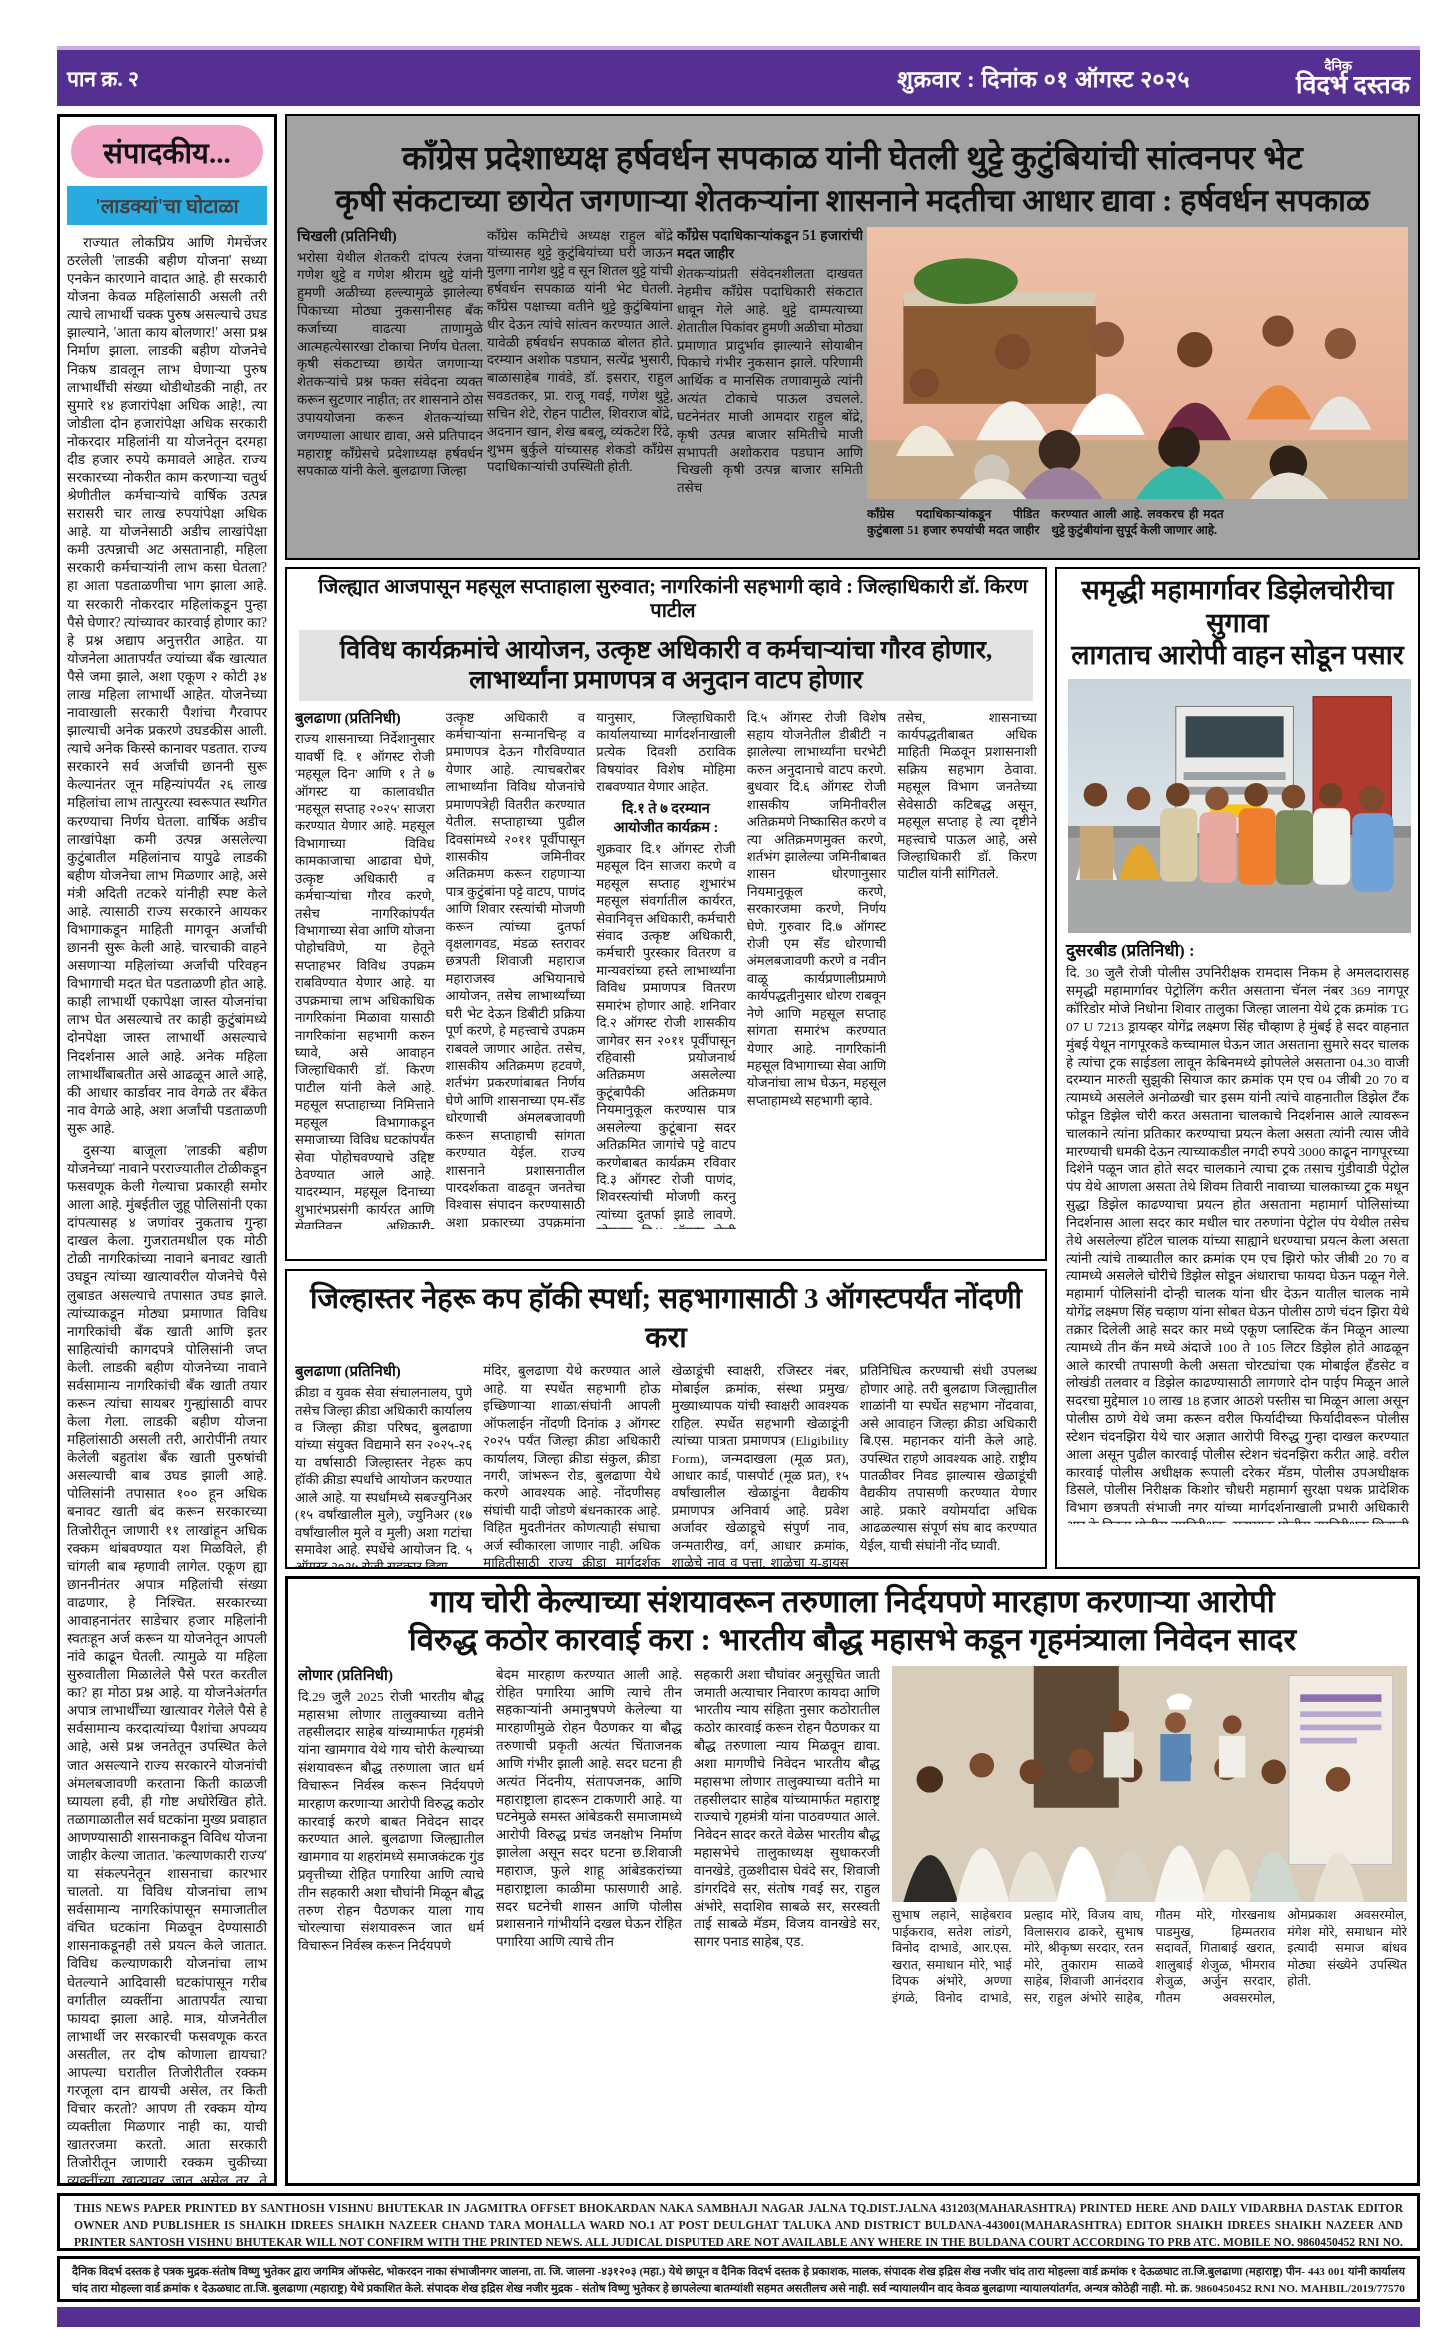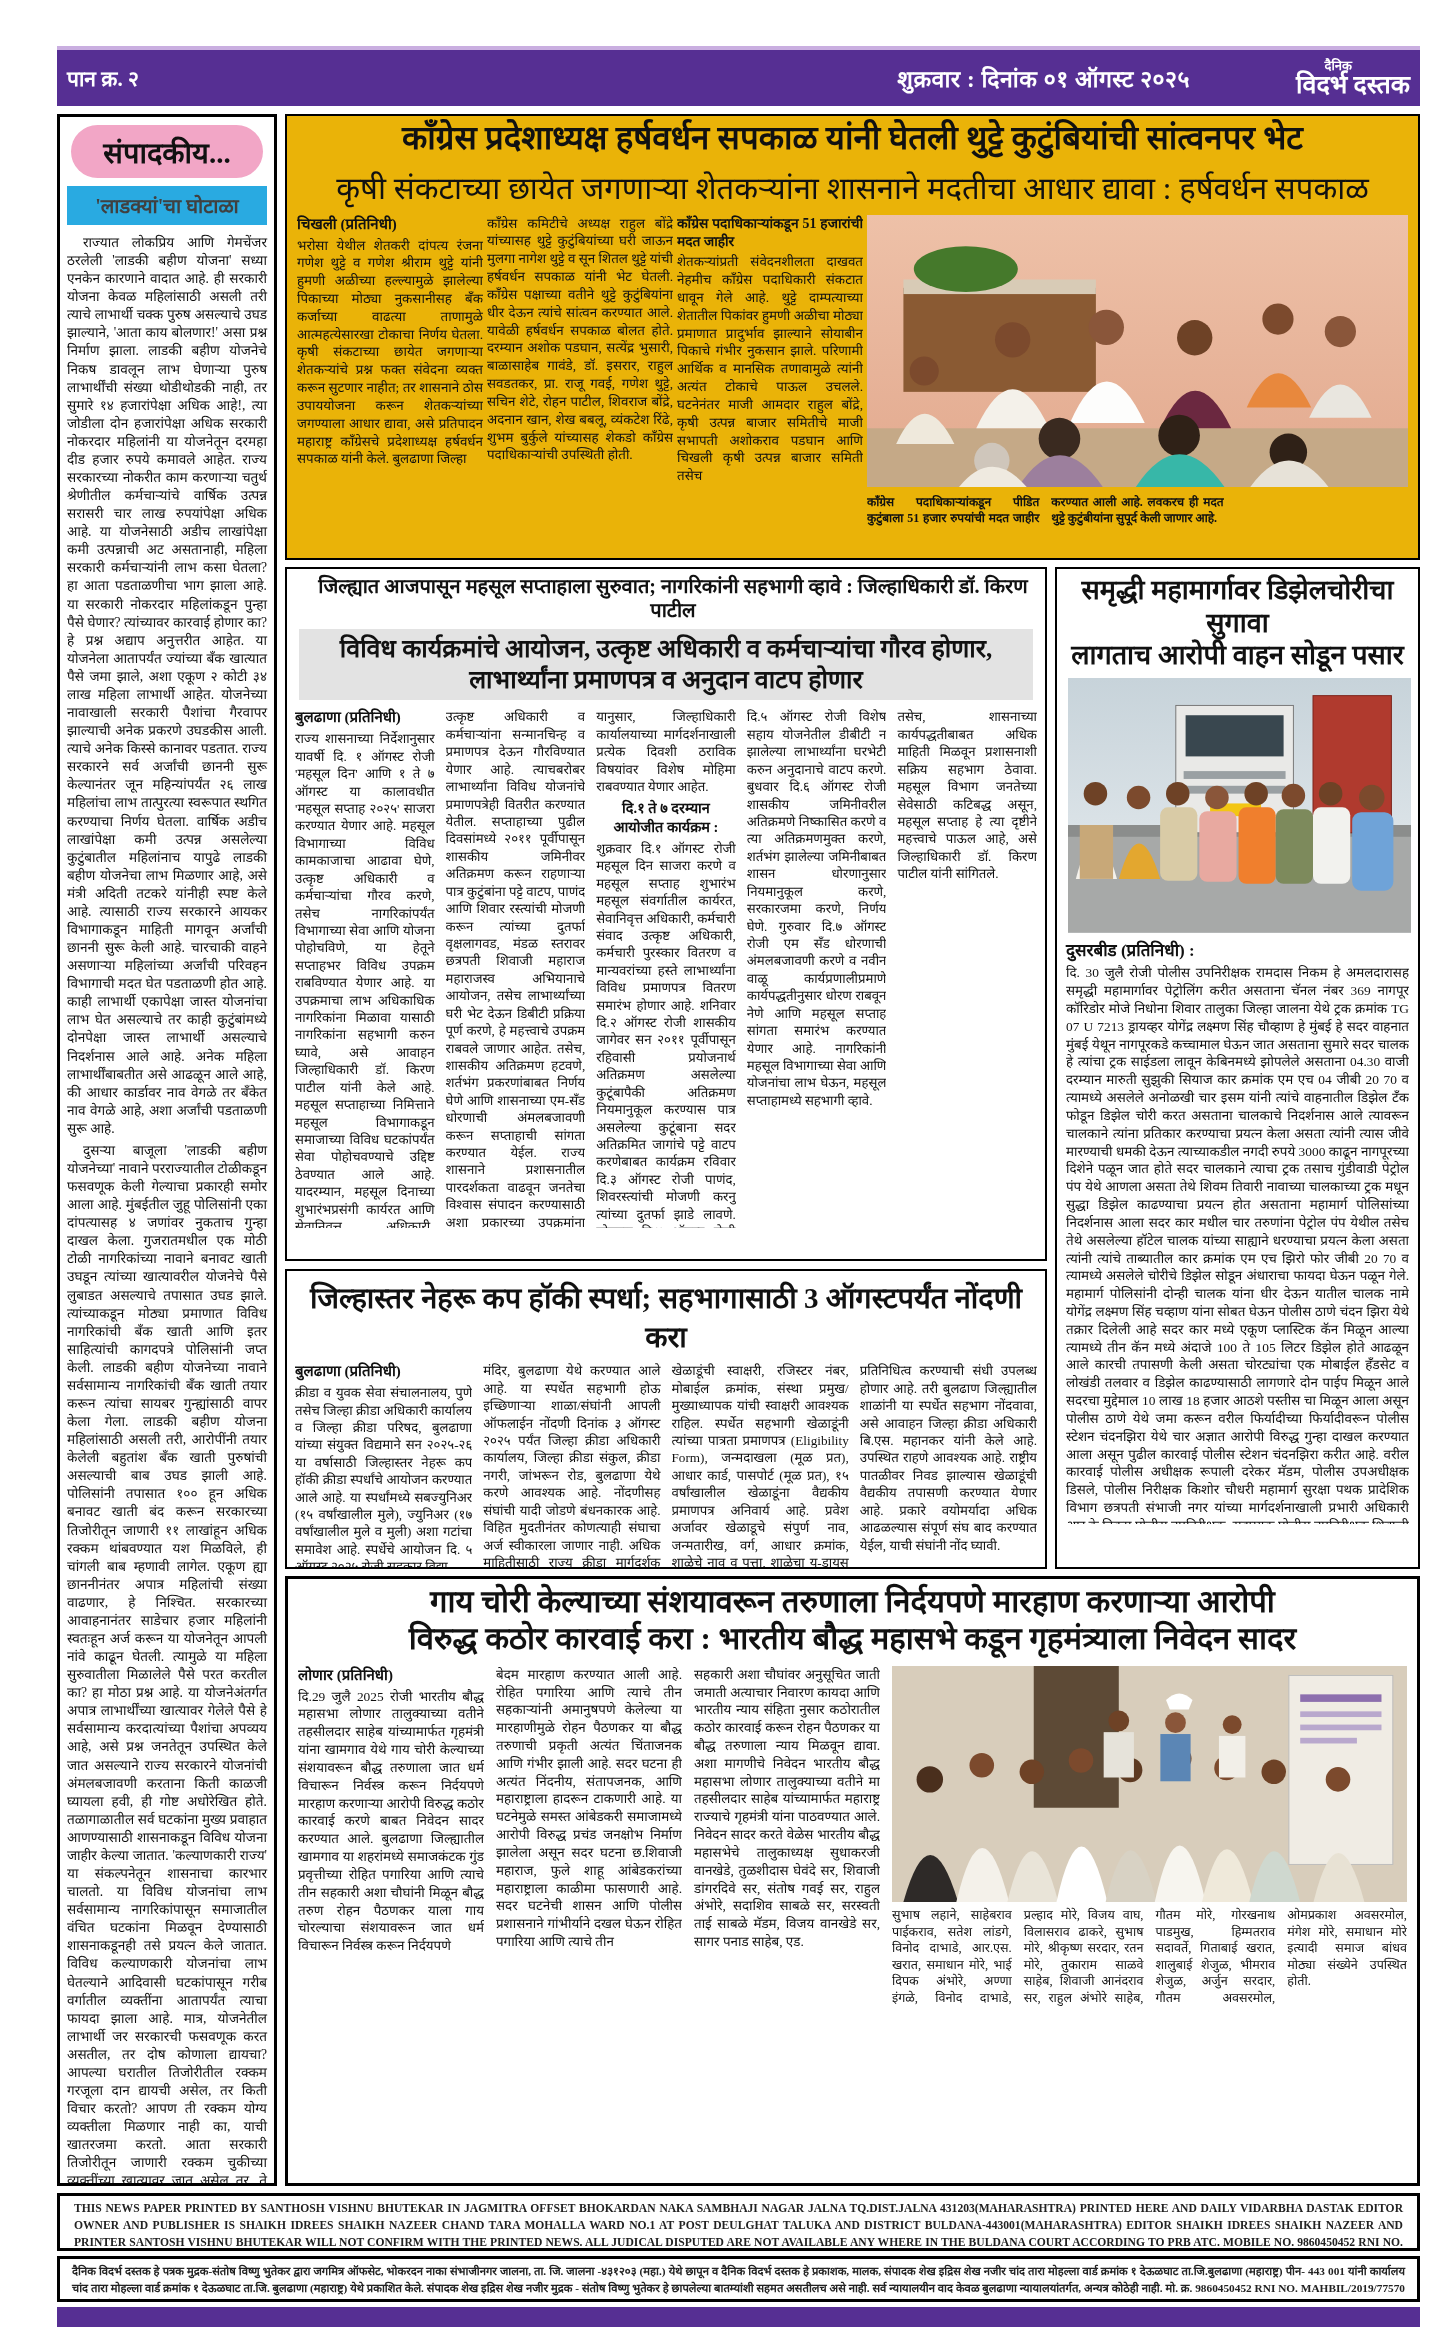--- a/index.html
+++ b/index.html
@@ -34,26 +34,26 @@
   }
   .ed-kicker {
     background:#29aae1; color:#404040; text-align:center; font-weight:bold;
     font-size:20px; padding:6px 2px; margin-bottom:9px;
   }
   .ed-text { font-size:13.6px; line-height:1.33; text-align:justify; }
   .ed-text .p { text-indent:16px; margin-bottom:4px; }
 
   main.newsc { flex:1; display:flex; flex-direction:column; gap:7px; }
 
-  .abox { border:2.5px solid #000; background:#eab308; padding:0 10px; overflow:hidden; }
+  .abox { border:2.5px solid #000; background:#a3a3a3; padding:20px 10px; overflow:hidden; }
 
   
   .a1 { height:448px; }
   .a1 .h1 { font-size:33px; font-weight:bold; text-align:center; line-height:1.15; margin-top:4px; }
-  .a1 .h2 { font-size:31px; font-weight:normal; text-align:center; line-height:1.15; margin:13px 0 8px 0; }
+  .a1 .h2 { font-size:31px; font-weight:bold; text-align:center; line-height:1.15; margin:5px 0 8px 0; }
   .a1-body { display:flex; gap:4px; height:330px; }
   .ncol { width:186px; flex:0 0 186px; font-size:13.4px; line-height:1.33; text-align:justify; overflow:hidden; }
   .byline { font-weight:bold; font-size:15px; margin-bottom:2px; }
   .subhd  { font-weight:bold; font-size:13.8px; margin-bottom:2px; }
   .photo-block { flex:1; display:flex; flex-direction:column; overflow:hidden; }
   .photo-frame { width:100%; }
   .photo-frame svg { display:block; width:100%; height:auto; }
   .cap3 { column-count:3; column-gap:12px; font-size:12px; font-weight:bold; line-height:1.3; margin-top:8px; text-align:justify; }
 
   

